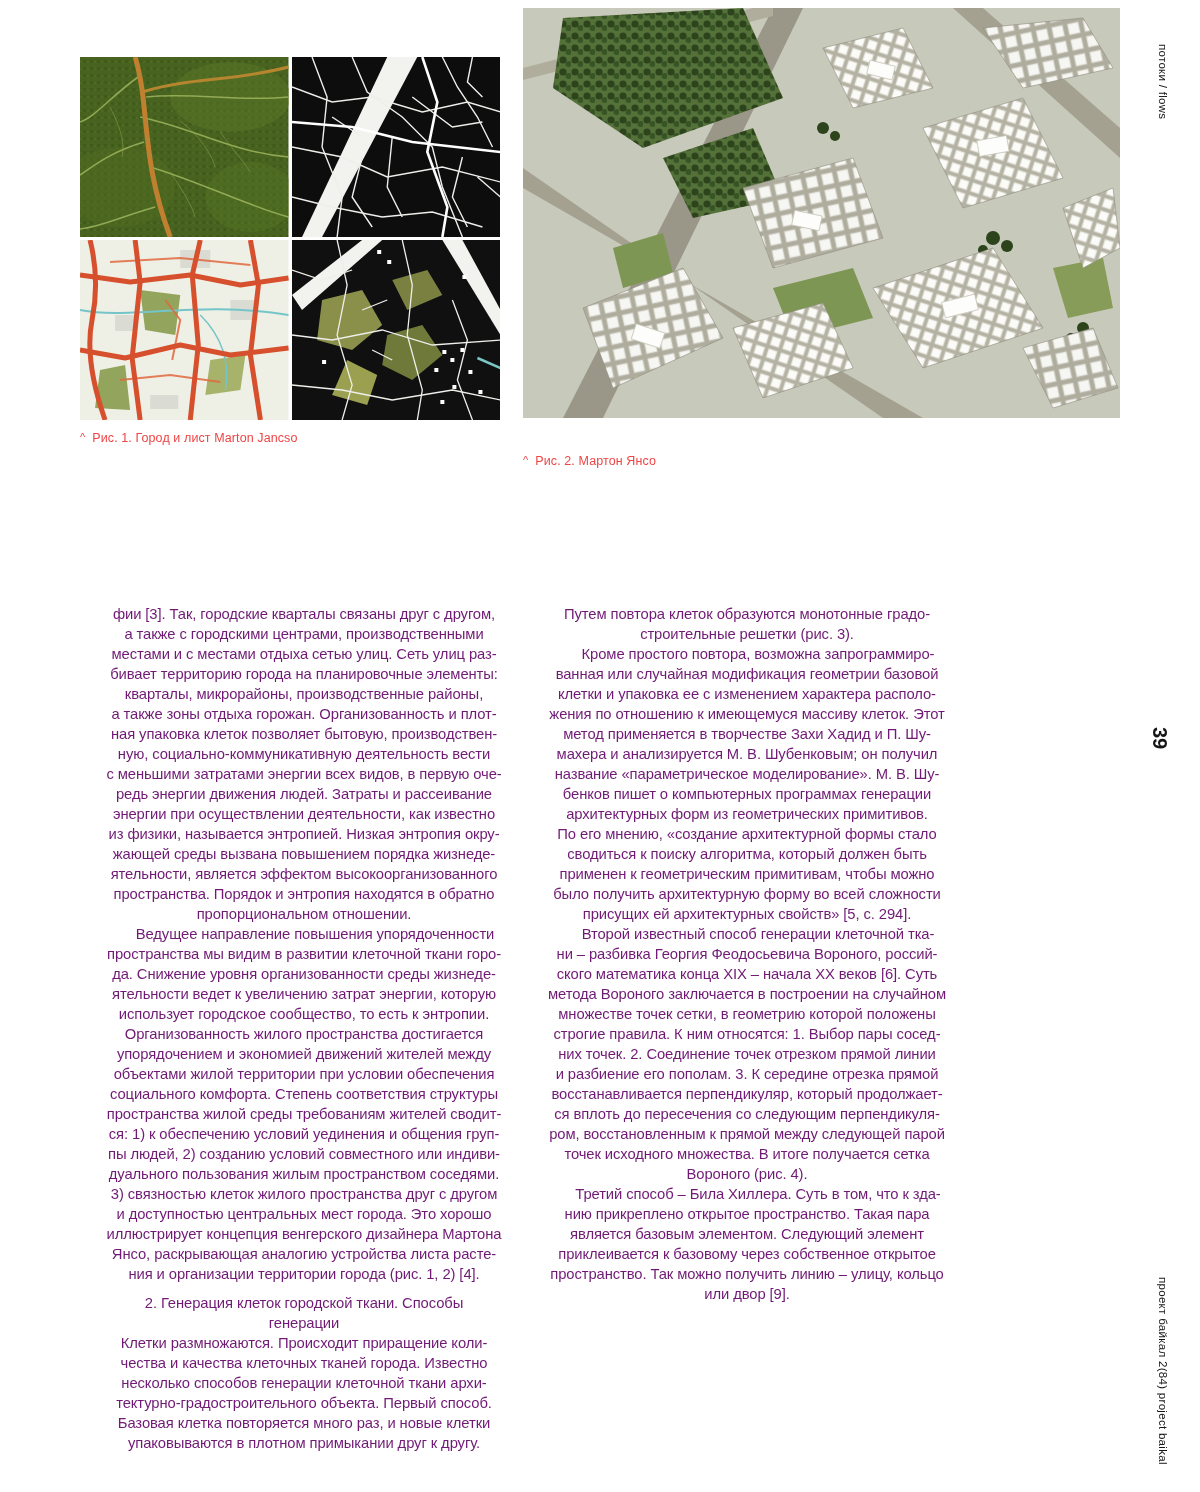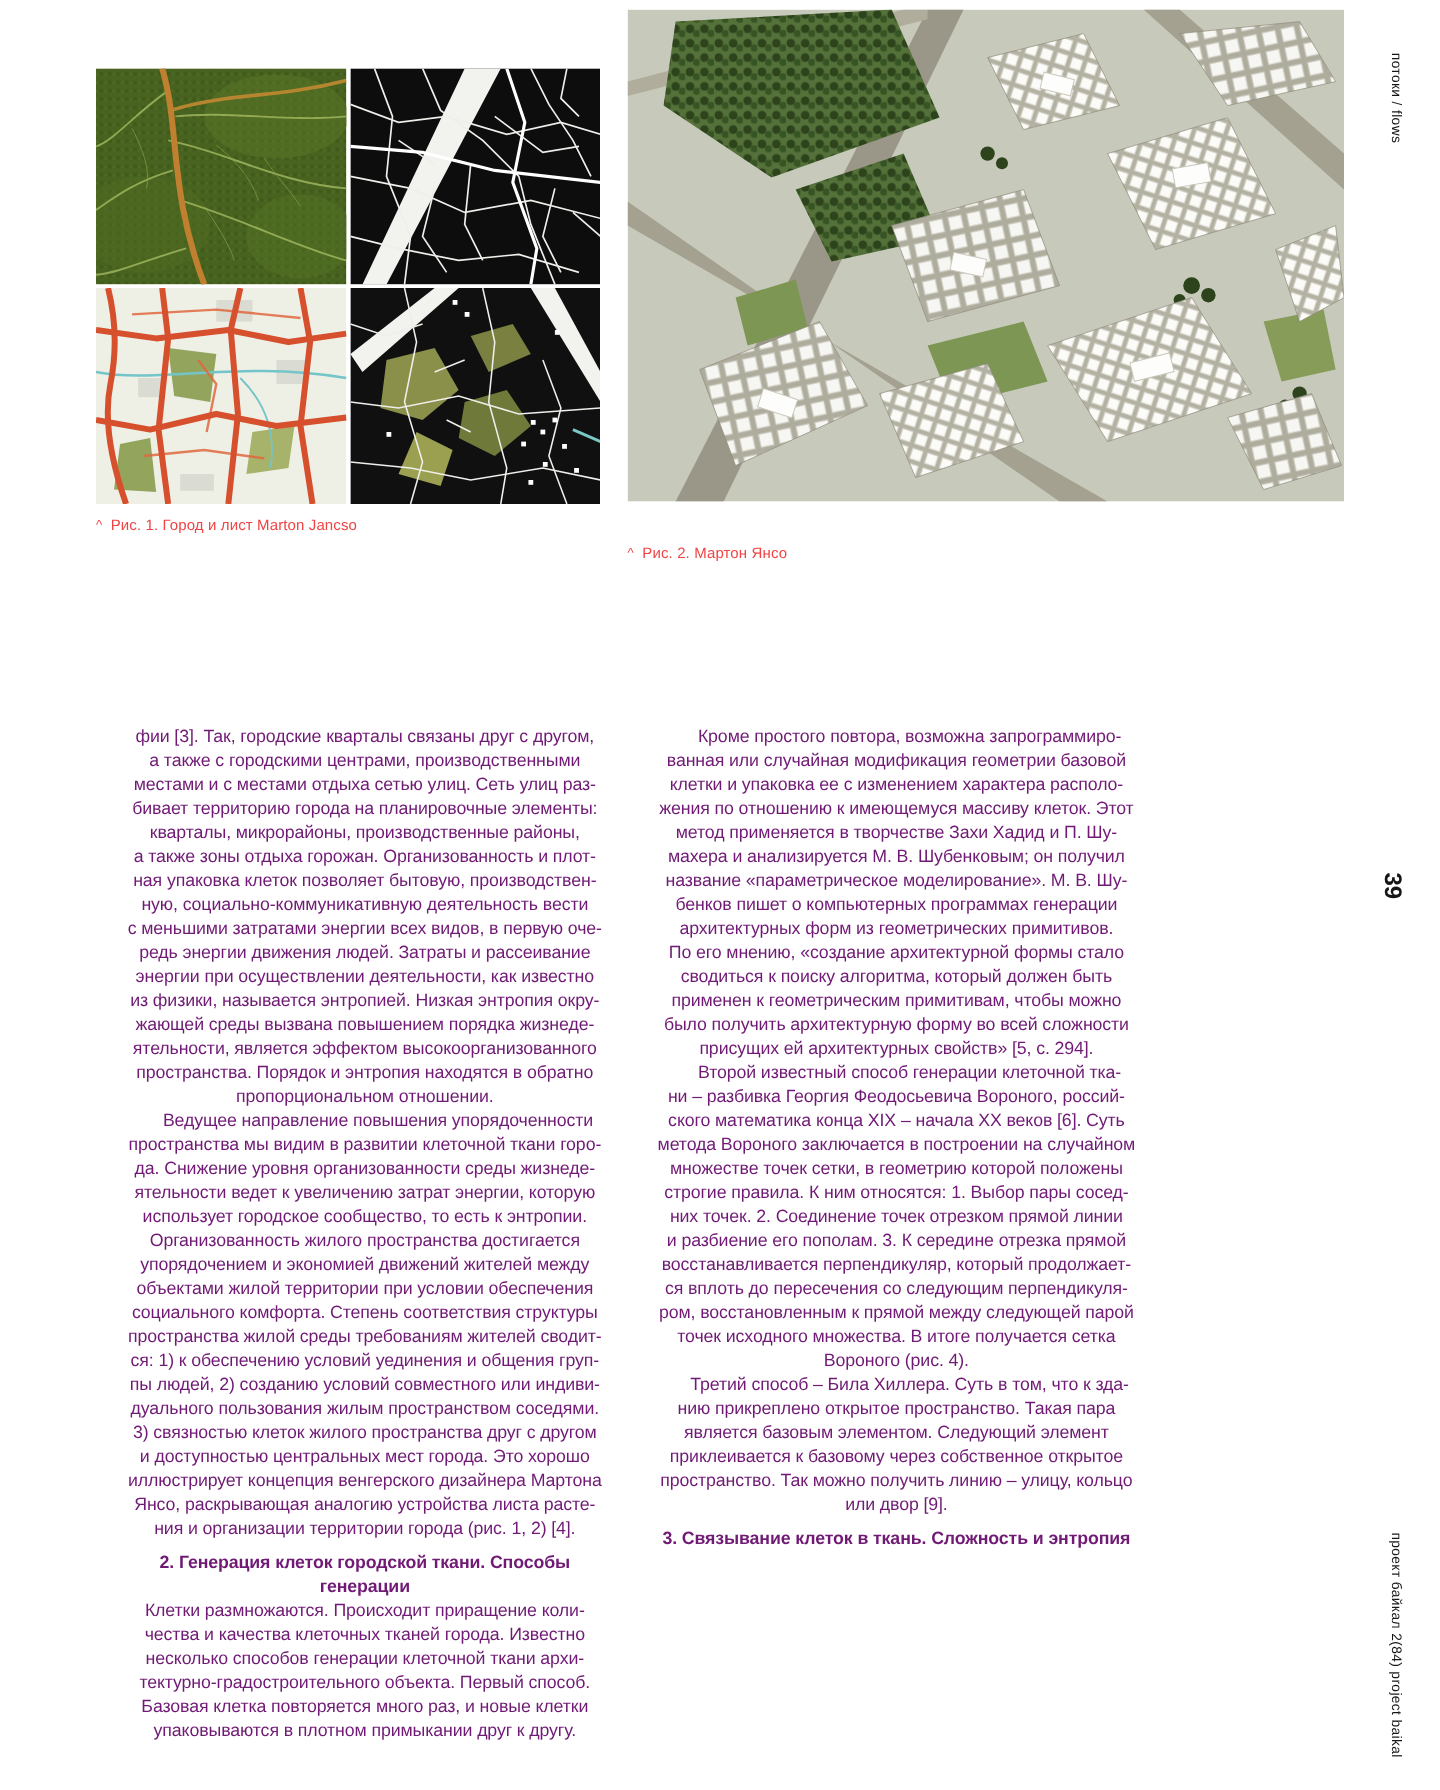--- a/index.html
+++ b/index.html
@@ -16,21 +16,21 @@
   .caption{position:absolute;font-size:12.5px;color:#ef4444;letter-spacing:0.1px;}
   .cap1{left:80px;top:431px;}
   .cap2{left:523px;top:430px;margin-top:24px;}
   .caption .marker{margin-right:7px;font-size:11px;position:relative;top:-1px;}
   
   .col{position:absolute;top:604px;width:448px;font-size:14.8px;line-height:20px;
        white-space:pre-line;color:#701a75;letter-spacing:-0.1px;text-align:center;}
   .col1{left:80px;}
   .col2{left:523px;}
   .block{margin:0;}
-  .block.h{font-weight:bold;margin-top:9px;}
+  .block.h{font-weight:normal;margin-top:9px;}
   .block.indent{text-indent:22px;}
   
   .edge{position:absolute;writing-mode:vertical-rl;font-size:11.5px;color:#151515;letter-spacing:0.3px;}
   .edge-top{left:1157px;top:44px;}
   .edge-bottom{left:1157px;top:1277px;}
   .page-num{position:absolute;writing-mode:vertical-rl;left:1148px;top:727px;
             font-size:20px;font-weight:600;color:#151515;}
 </style>
 </head>
 <body>
@@ -256,21 +256,22 @@
 и доступностью центральных мест города. Это хорошо
 иллюстрирует концепция венгерского дизайнера Мартона
 Янсо, раскрывающая аналогию устройства листа расте-
 ния и организации территории города (рис. 1, 2) [4].</div><div class="block h">2. Генерация клеток городской ткани. Способы
 генерации</div><div class="block p">Клетки размножаются. Происходит приращение коли-
 чества и качества клеточных тканей города. Известно
 несколько способов генерации клеточной ткани архи-
 тектурно-градостроительного объекта. Первый способ.
 Базовая клетка повторяется много раз, и новые клетки
 упаковываются в плотном примыкании друг к другу.</div></div>
-<div class="col col2"><div class="block p indent">Кроме простого повтора, возможна запрограммиро-
+<div class="col col2"><div class="block p">Путем повтора клеток образуются монотонные градо-
+строительные решетки (рис. 3).</div><div class="block p indent">Кроме простого повтора, возможна запрограммиро-
 ванная или случайная модификация геометрии базовой
 клетки и упаковка ее с изменением характера располо-
 жения по отношению к имеющемуся массиву клеток. Этот
 метод применяется в творчестве Захи Хадид и П. Шу-
 махера и анализируется М. В. Шубенковым; он получил
 название «параметрическое моделирование». М. В. Шу-
 бенков пишет о компьютерных программах генерации
 архитектурных форм из геометрических примитивов.
 По его мнению, «создание архитектурной формы стало
 сводиться к поиску алгоритма, который должен быть
@@ -286,17 +287,17 @@
 и разбиение его пополам. 3. К середине отрезка прямой
 восстанавливается перпендикуляр, который продолжает-
 ся вплоть до пересечения со следующим перпендикуля-
 ром, восстановленным к прямой между следующей парой
 точек исходного множества. В итоге получается сетка
 Вороного (рис. 4).</div><div class="block p indent">Третий способ – Била Хиллера. Суть в том, что к зда-
 нию прикреплено открытое пространство. Такая пара
 является базовым элементом. Следующий элемент
 приклеивается к базовому через собственное открытое
 пространство. Так можно получить линию – улицу, кольцо
-или двор [9].</div><div class="block h">3. Связывание клеток в ткань. Сложность и энтропия</div></div>
+или двор [9].</div></div>
 
 <div class="edge edge-top">потоки / flows</div>
 <div class="page-num">39</div>
 <div class="edge edge-bottom">проект байкал 2(84) project baikal</div>
 
 </body></html>

